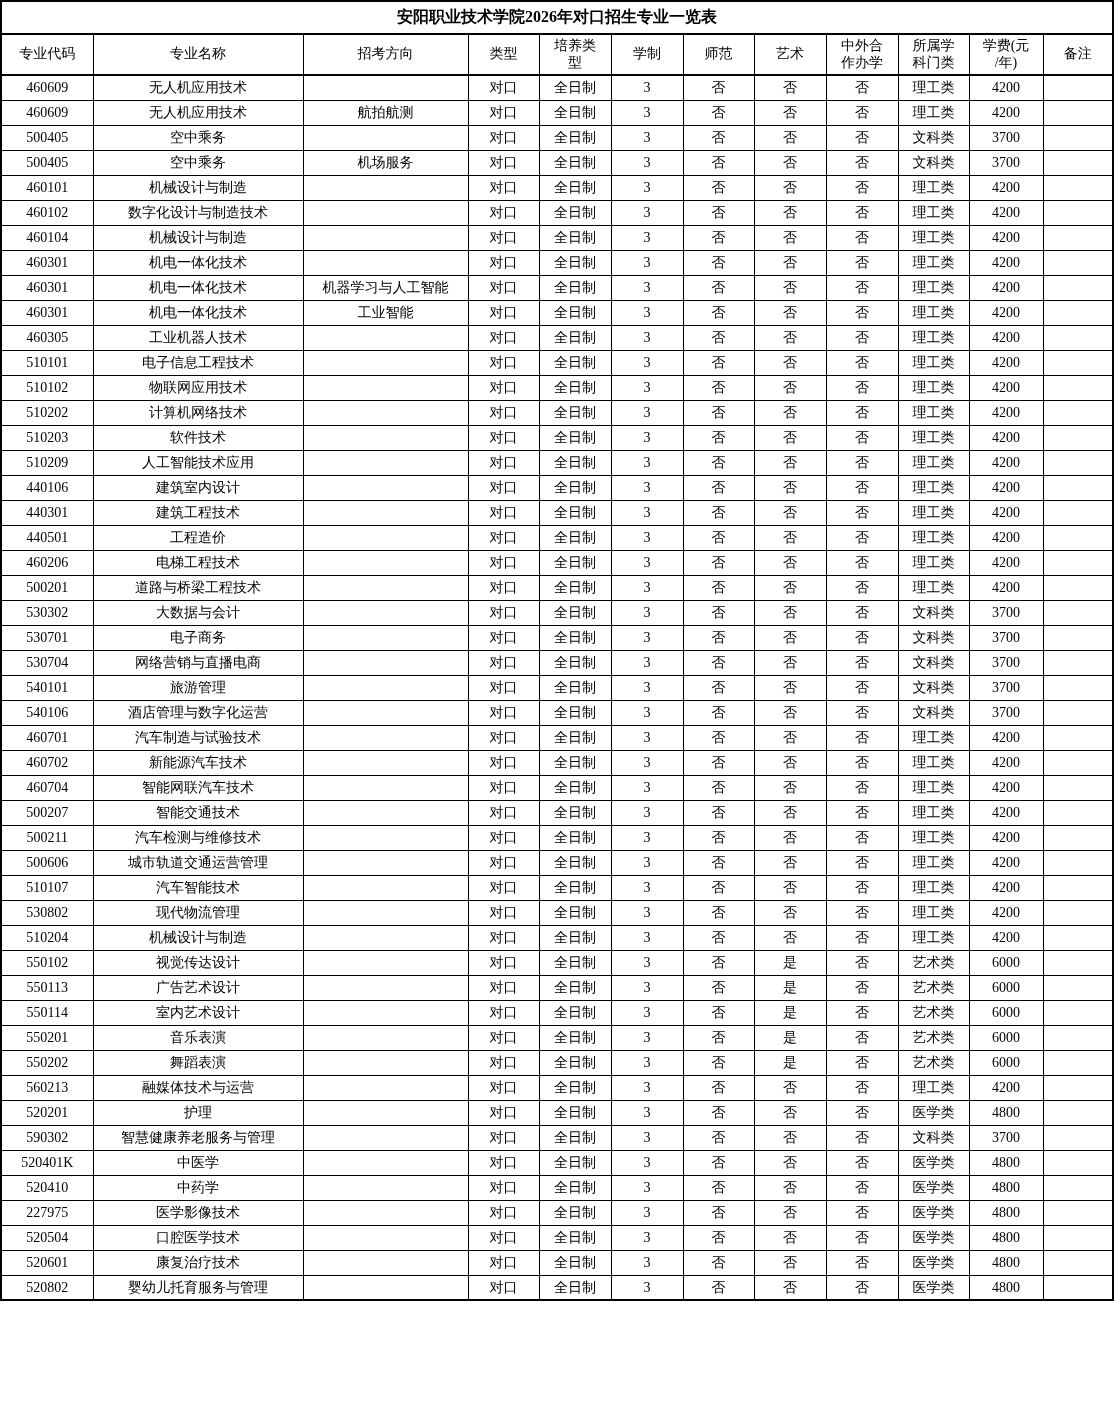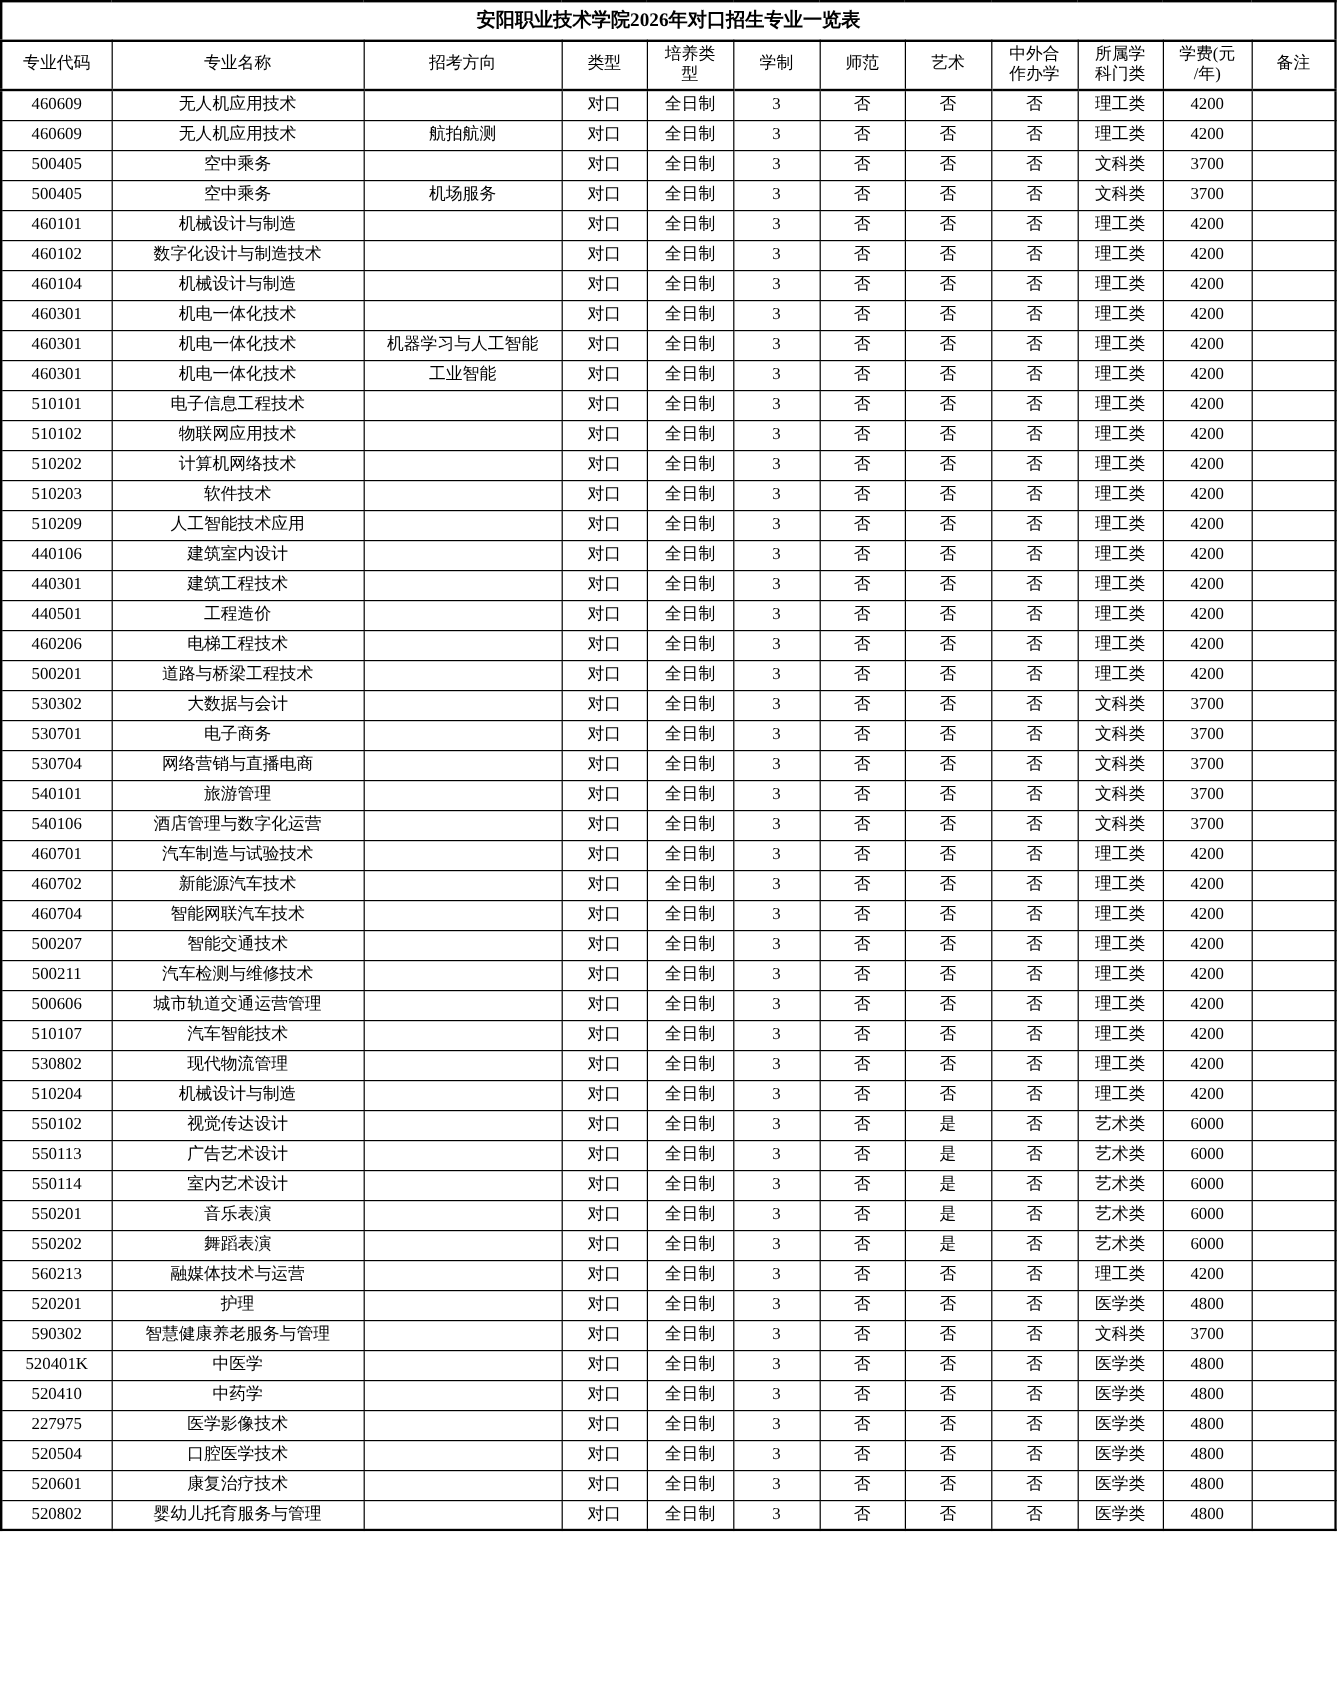--- a/index.html
+++ b/index.html
@@ -227,20 +227,34 @@
           <td>全日制</td>
           <td>3</td>
           <td>否</td>
           <td>否</td>
           <td>否</td>
           <td>理工类</td>
           <td>4200</td>
           <td></td>
         </tr>
         <tr>
+          <td>460305</td>
+          <td>工业机器人技术</td>
+          <td></td>
+          <td>对口</td>
+          <td>全日制</td>
+          <td>3</td>
+          <td>否</td>
+          <td>否</td>
+          <td>否</td>
+          <td>理工类</td>
+          <td>4200</td>
+          <td></td>
+        </tr>
+        <tr>
           <td>510101</td>
           <td>电子信息工程技术</td>
           <td></td>
           <td>对口</td>
           <td>全日制</td>
           <td>3</td>
           <td>否</td>
           <td>否</td>
           <td>否</td>
           <td>理工类</td>

